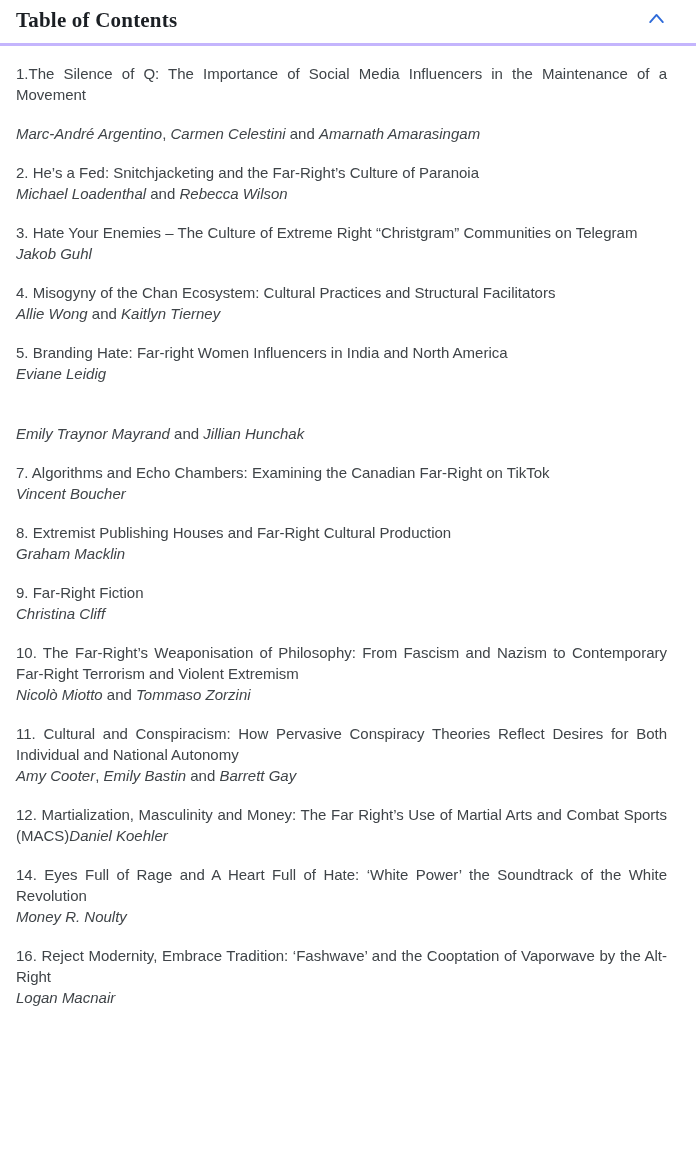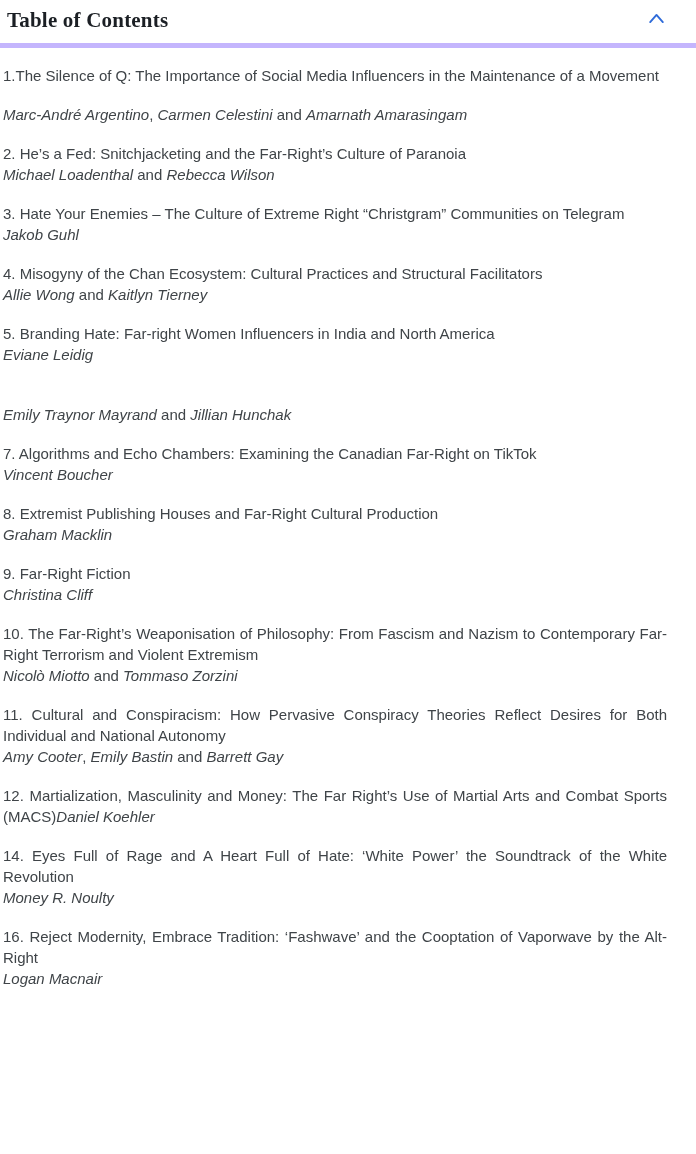--- a/index.html
+++ b/index.html
@@ -7,22 +7,22 @@
     width: 696px;
     height: 1154px;
     background: #ffffff;
     font-family: "Liberation Sans", sans-serif;
     overflow: hidden;
   }
   .toc-header {
     display: flex;
     justify-content: space-between;
     align-items: flex-start;
-    padding: 6px 30px 0 7px;
-    border-bottom: 5px solid #c4b5fd;
+    padding: 6px 30px 0 16px;
+    border-bottom: 3px solid #c4b5fd;
     height: 37px;
     box-sizing: content-box;
   }
   .toc-title {
     font-family: "Liberation Serif", serif;
     font-size: 21px;
     font-weight: 700;
     color: #1b1f24;
     margin: 0;
     line-height: 28px;
@@ -30,21 +30,21 @@
   }
   .collapse-btn {
     background: none;
     border: none;
     padding: 0;
     margin-top: 5px;
     cursor: pointer;
     line-height: 0;
   }
   .toc-body {
-    padding: 17px 29px 0 3px;
+    padding: 17px 29px 0 16px;
   }
   p.entry {
     font-size: 15px;
     line-height: 21px;
     color: #3f4448;
     text-align: justify;
     margin: 0 0 18px 0;
   }
   .authors i { font-style: italic; }
   .authors .conj { font-style: normal; }

